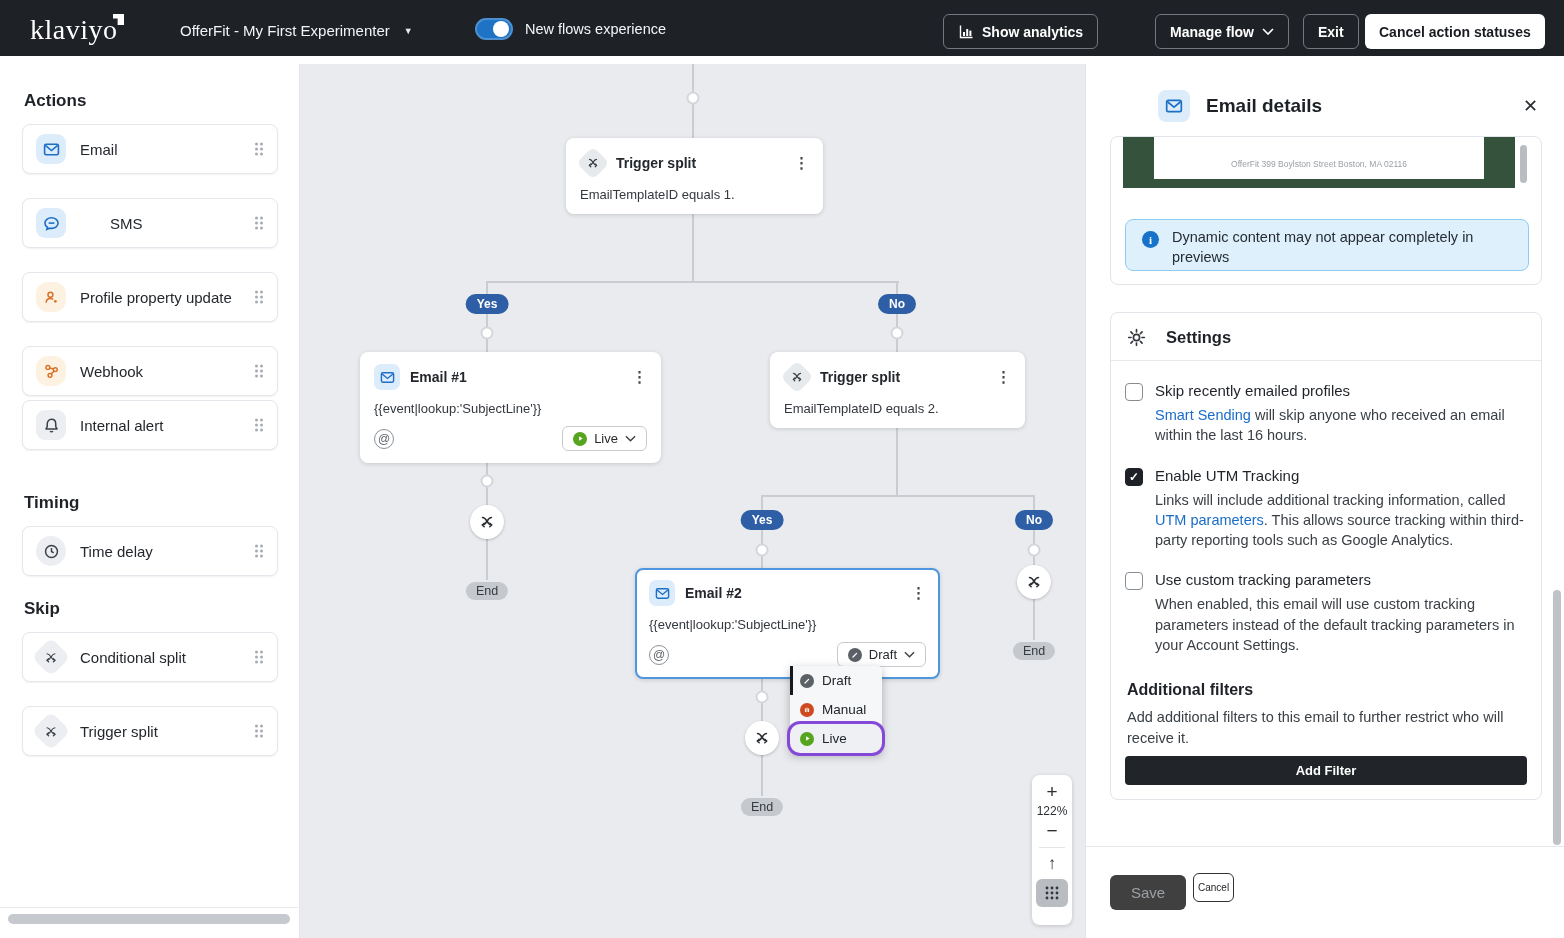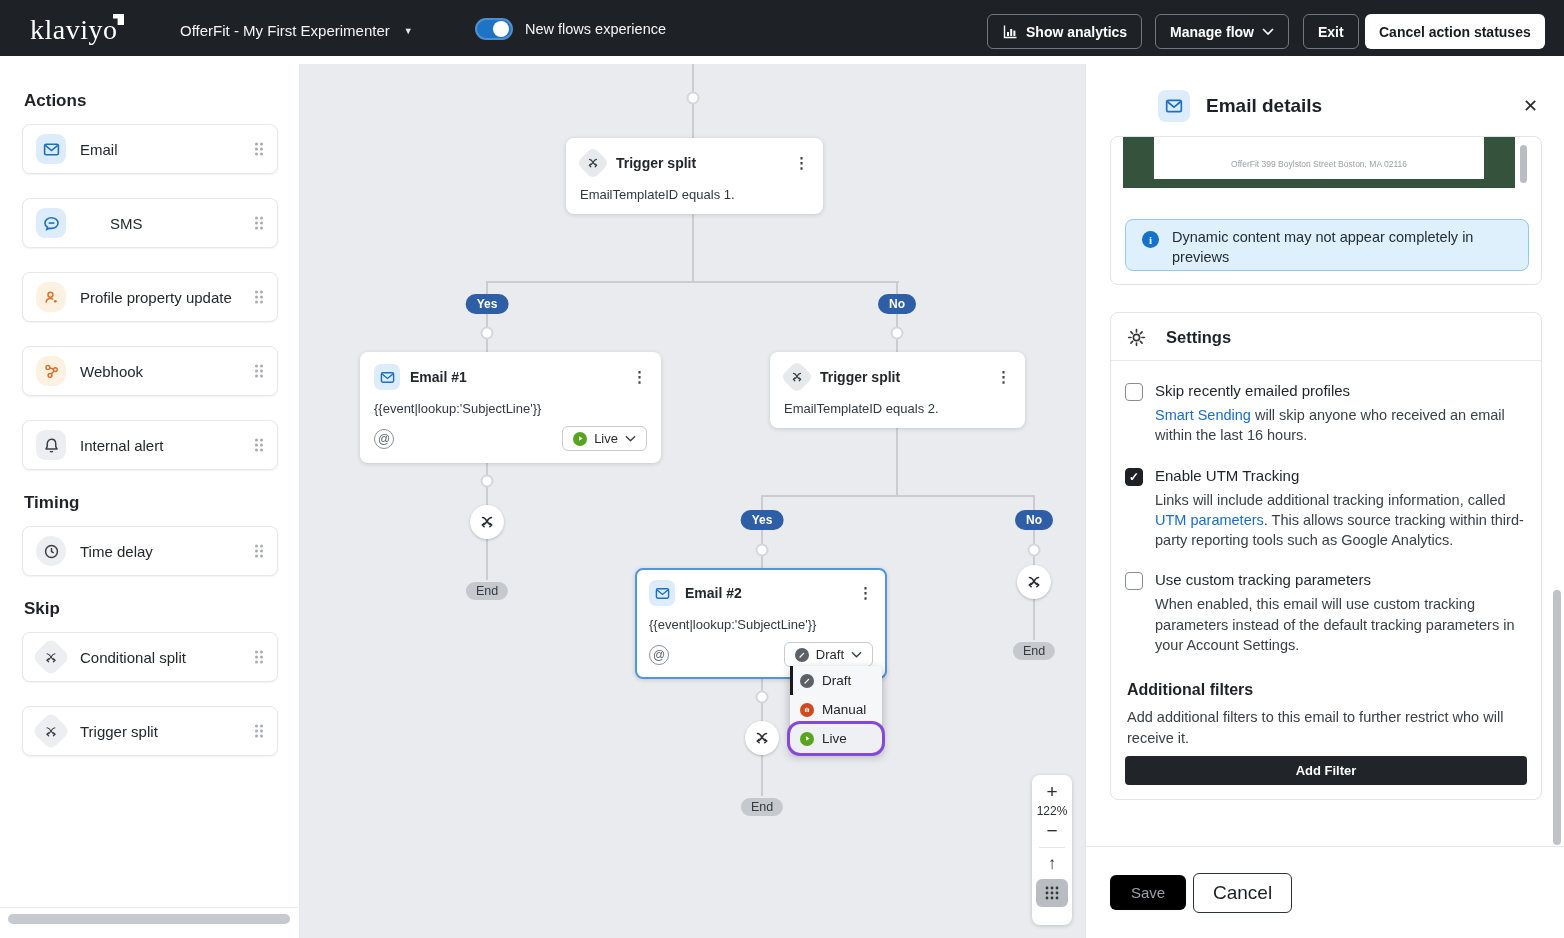--- a/index.html
+++ b/index.html
@@ -87,43 +87,43 @@
   .opt{display:flex;gap:12px;margin-top:21px;align-items:flex-start;}
   .cb{width:18px;height:18px;border-radius:4px;border:1.6px solid #878d94;background:#fff;box-sizing:border-box;flex:0 0 auto;margin-top:1px;cursor:pointer;}
   .cb.checked{background:#1e2226;border-color:#1e2226;color:#fff;display:flex;align-items:center;justify-content:center;font-size:12px;font-weight:bold;}
   .optlabel{font-size:15px;color:#1f2329;}
   .optdesc{font-size:14.5px;color:#3a4046;line-height:1.4;margin-top:6px;max-width:374px;}
   .link{color:#1a6cc9;cursor:pointer;}
   .aftitle{font-size:16px;font-weight:bold;color:#1e2227;margin:26px 0 8px 2px;}
   .afdesc{font-size:14.5px;color:#3a4046;line-height:1.4;margin:0 2px;}
   .afbtn{margin-top:8px;height:29px;background:#212529;color:#fff;border-radius:4px;font-size:13px;font-weight:bold;display:flex;align-items:center;justify-content:center;cursor:pointer;}
   .pfootline{position:absolute;left:0;right:0;top:782px;border-top:1px solid #e5e7ea;}
-  .savebtn{position:absolute;left:24px;top:811px;padding:9px 21px;background:#000000;color:#9ba0a6;border-radius:6px;font-size:15px;cursor:pointer;}
-  .cancelbtn{position:absolute;left:107px;top:809px;padding:8px 19px;background:#fff;border:1.5px solid #2e3338;color:#1b1f24;border-radius:6px;font-size:19px;cursor:pointer;box-sizing:border-box;}
+  .savebtn{position:absolute;left:24px;top:811px;padding:9px 21px;background:#404040;color:#9ba0a6;border-radius:6px;font-size:15px;cursor:pointer;}
+  .cancelbtn{position:absolute;left:107px;top:809px;padding:8px 4px;background:#fff;border:1.5px solid #2e3338;color:#1b1f24;border-radius:6px;font-size:10px;cursor:pointer;box-sizing:border-box;}
   .pscroll{position:absolute;left:467px;top:526px;width:8px;height:255px;border-radius:4px;background:#bfc2c6;cursor:pointer;}
 </style>
 </head>
 <body>
 
 <div class="app">
 
   <div class="topbar">
     <div class="logo">klaviyo</div>
     <div class="logo-flag"></div>
     <div class="flow-select">
       <span>OfferFit - My First Experimenter</span>
       <span class="caret">▼</span>
     </div>
     <div class="toggle-wrap">
       <div class="toggle">
           <div class="knob"></div>
         </div>
       <span class="toggle-label">New flows experience</span>
     </div>
-    <div class="tb-btn" style="left:987px;">
+    <div class="tb-btn" style="left:943px;">
       <svg width="16" height="16" viewBox="0 0 16 16">
           <path d="M2.5 1.5v12h12" stroke="#fff" stroke-width="1.4" fill="none"></path>
           <rect x="5" y="8" width="2" height="4" fill="#fff"></rect>
           <rect x="8.2" y="5" width="2" height="7" fill="#fff"></rect>
           <rect x="11.4" y="6.6" width="2" height="5.4" fill="#fff"></rect>
         </svg>
       <span>Show analytics</span>
     </div>
     <div class="tb-btn" style="left:1155px;">
       <span>Manage flow</span>
@@ -218,21 +218,21 @@
             <circle cx="2.5" cy="3" r="1.5"></circle>
             <circle cx="7.5" cy="3" r="1.5"></circle>
             <circle cx="2.5" cy="8" r="1.5"></circle>
             <circle cx="7.5" cy="8" r="1.5"></circle>
             <circle cx="2.5" cy="13" r="1.5"></circle>
             <circle cx="7.5" cy="13" r="1.5"></circle>
           </g>
         </svg>
     </div>
 
-    <div class="side-card" style="top:356px;">
+    <div class="side-card" style="top:336px;">
       <span class="tile grey">
           <svg width="17" height="17" viewBox="0 0 16 16" fill="none" stroke="#3c4147" stroke-width="1.4" stroke-linejoin="round">
             <path d="M8 2.2c-2.6 0-4 1.9-4 4.3V9l-1.2 2.2h10.4L12 9V6.5c0-2.4-1.4-4.3-4-4.3z"></path>
             <path d="M6.8 13.2a1.3 1.3 0 0 0 2.4 0"></path>
           </svg>
         </span>
       <span class="lbl">Internal alert</span>
       <svg width="10" height="16" viewBox="0 0 10 16">
           <g fill="#a6abb2">
             <circle cx="2.5" cy="3" r="1.5"></circle>
@@ -397,21 +397,21 @@
               <path d="M10.8 9.2l1.9 1.8-1.9 1.8"></path>
               <path d="M5.2 9.2L3.3 11l1.9 1.8"></path>
             </svg>
           </span>
         <span class="ntitle">Trigger split</span>
         <span class="kebab">⋮</span>
       </div>
       <div class="ncond">EmailTemplateID equals 2.</div>
     </div>
 
-    <div class="node selected" style="left:335px;top:504px;width:252px;">
+    <div class="node selected" style="left:335px;top:504px;width:305px;">
       <div class="nhdr">
         <span class="ntile blue">
             <svg width="15" height="15" viewBox="0 0 16 16" fill="none" stroke="#1d6fc6" stroke-width="1.5">
               <rect x="1.5" y="3" width="13" height="10" rx="1.5"></rect>
               <path d="M2.2 4.2 8 9l5.8-4.8"></path>
             </svg>
           </span>
         <span class="ntitle">Email #2</span>
         <span class="kebab">⋮</span>
       </div>

